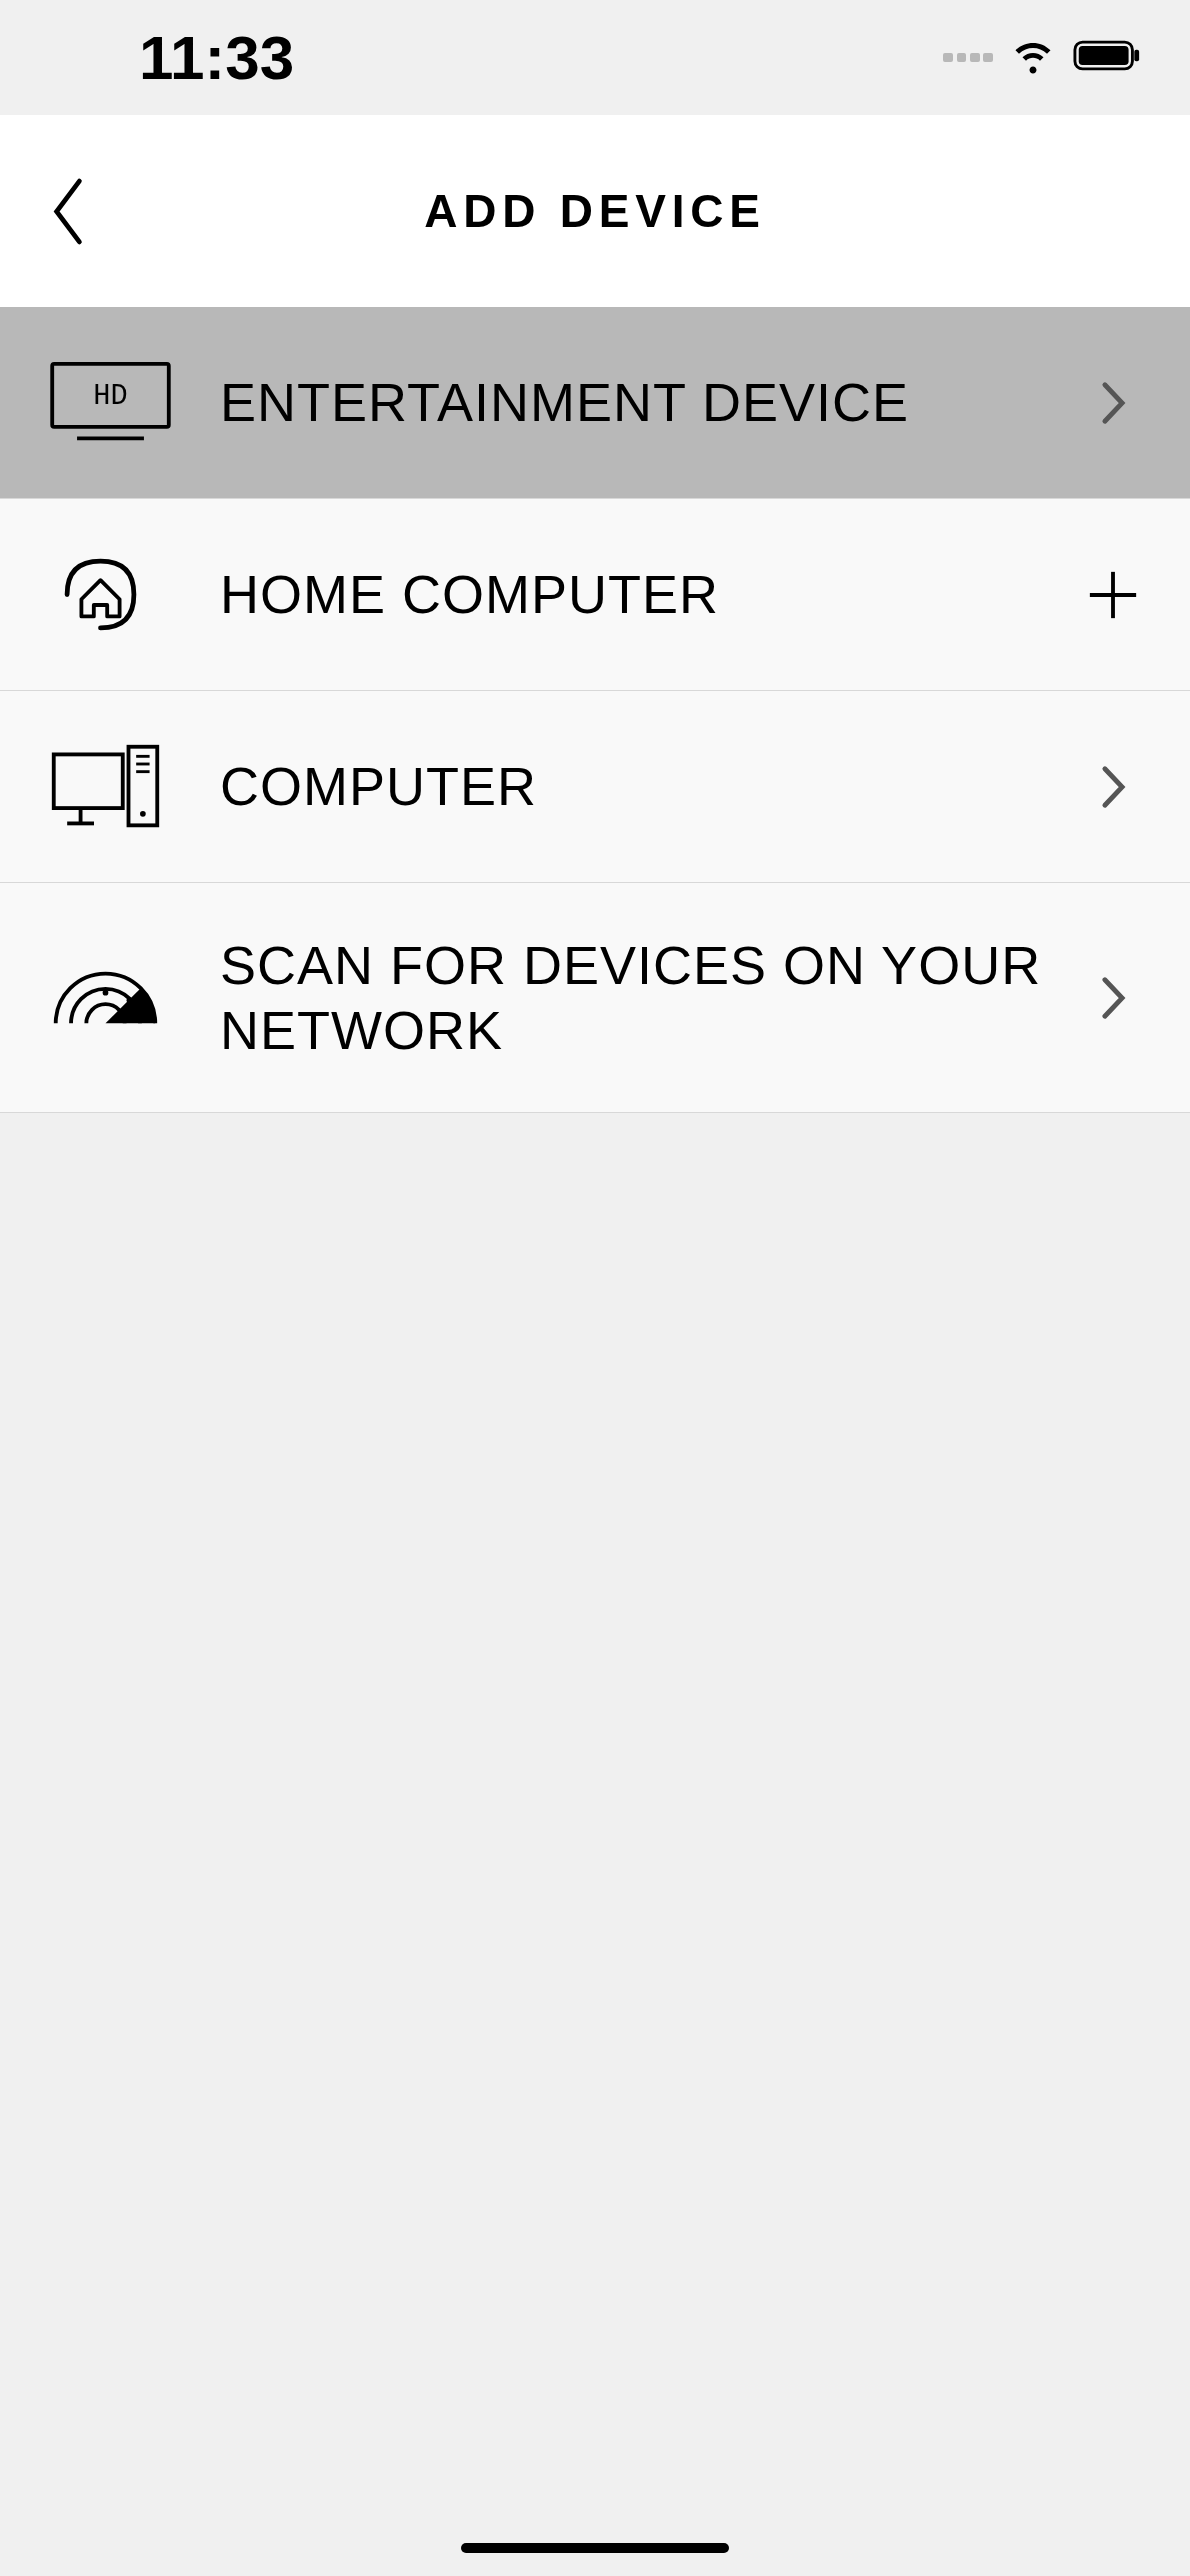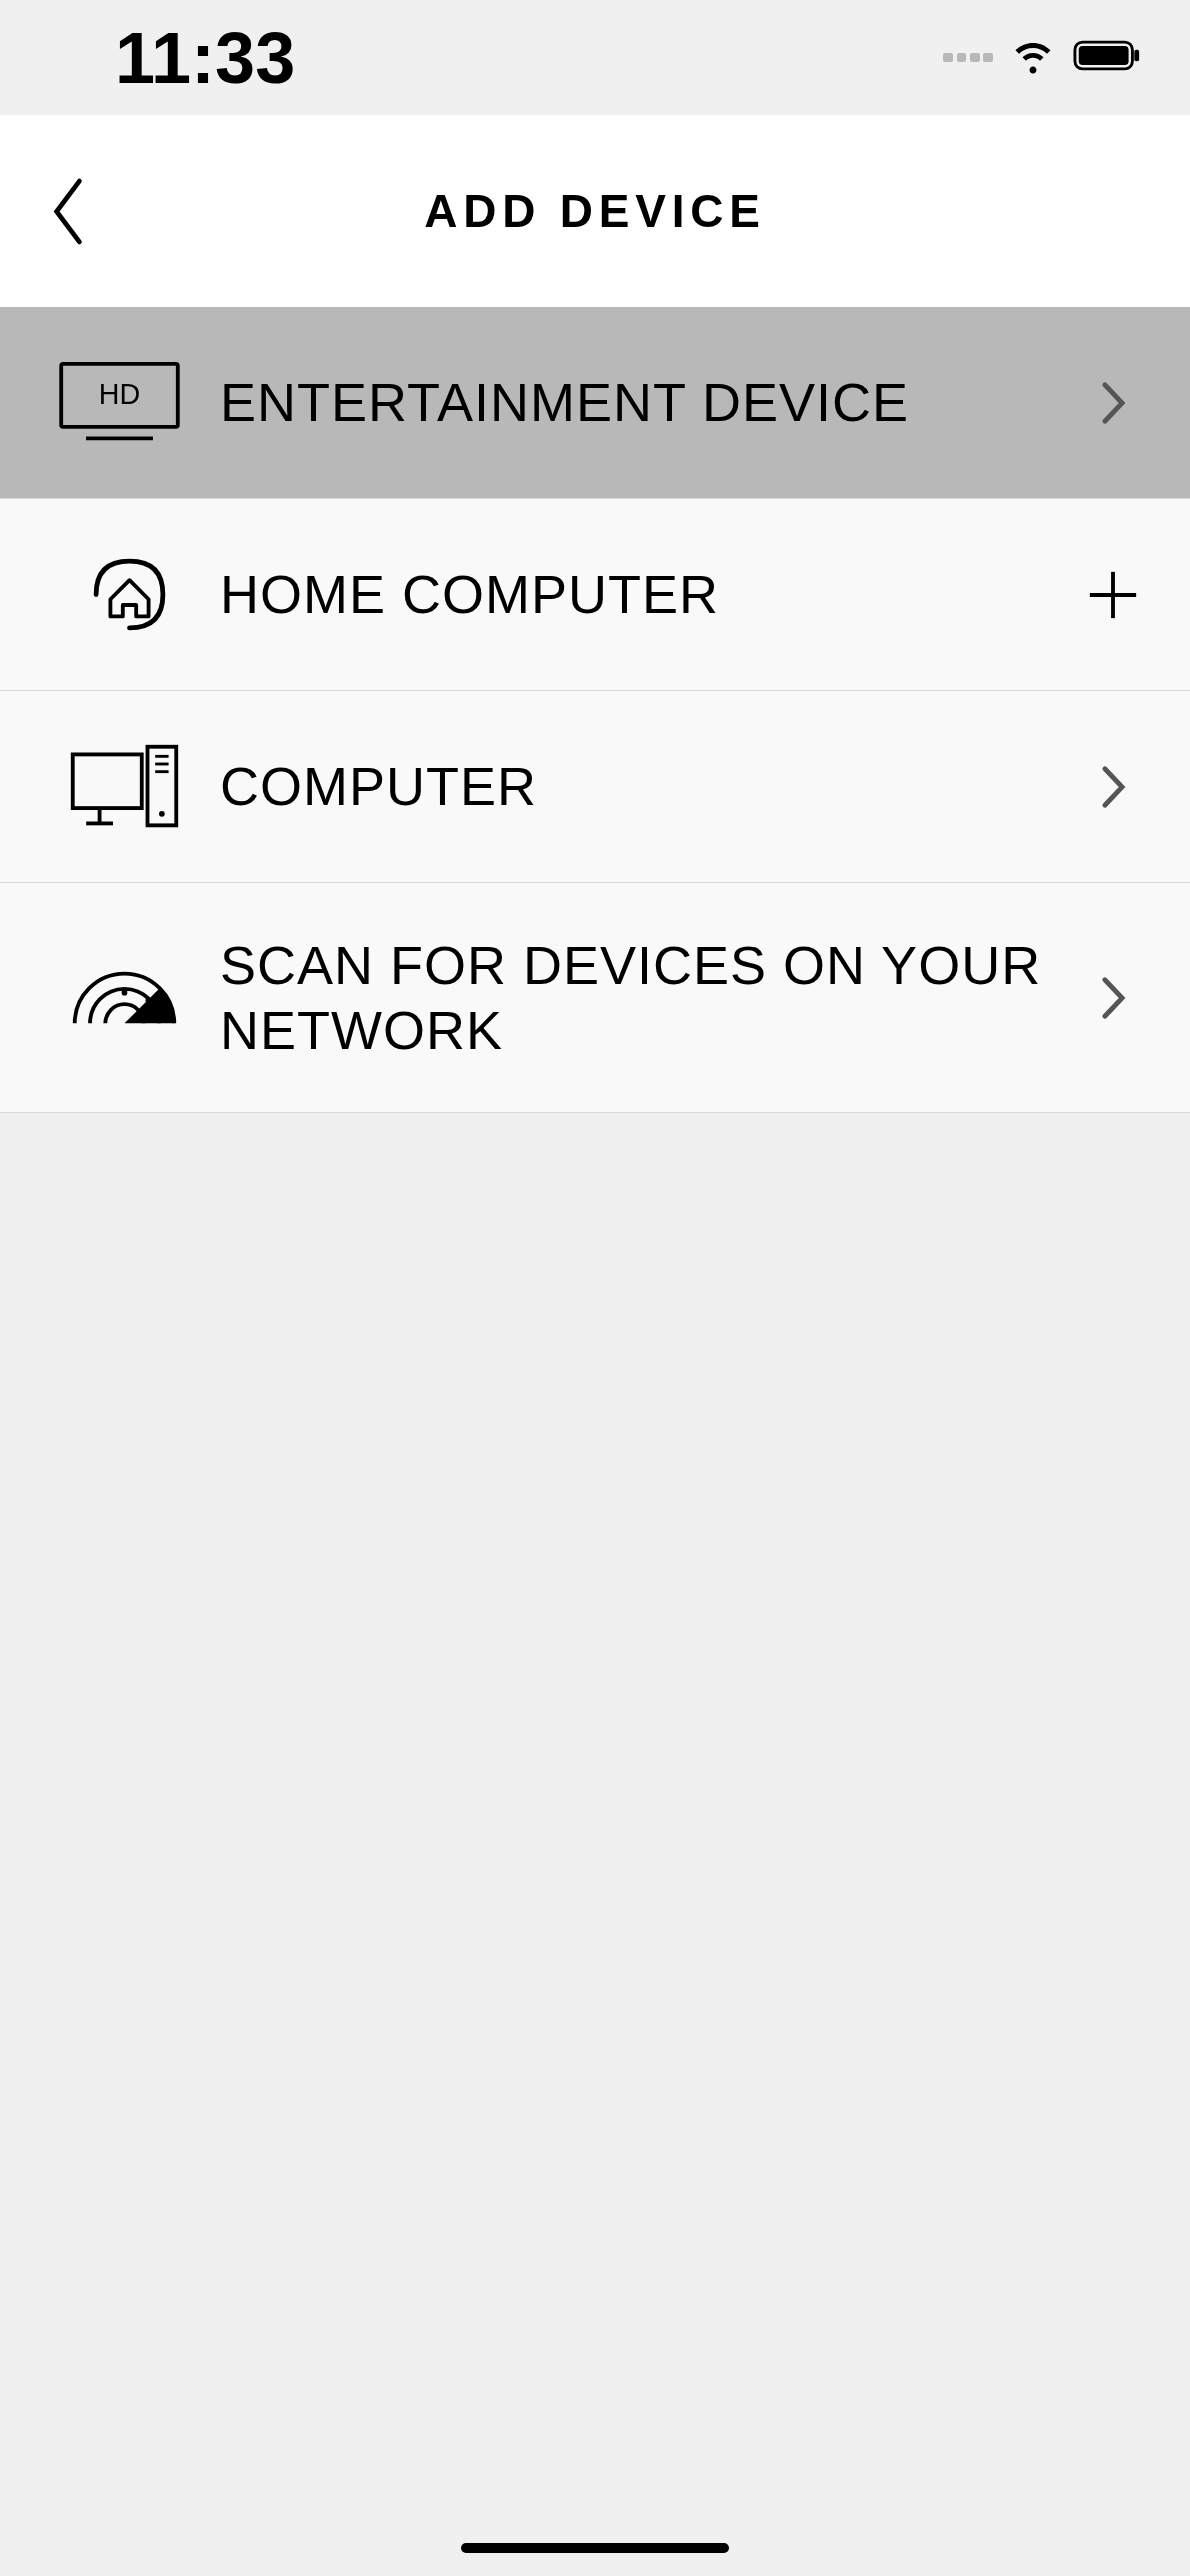--- a/index.html
+++ b/index.html
@@ -12,24 +12,24 @@
     }
     .status-bar {
       height: 115px;
       background: #f0f0f0;
       display: flex;
       align-items: center;
       justify-content: space-between;
       padding: 0 48px;
     }
     .status-time {
-      font-size: 72px;
+      font-size: 62px;
       font-weight: 600;
       color: #000;
-      margin-left: 67px;
+      margin-left: 91px;
     }
     .status-right {
       display: flex;
       align-items: center;
       gap: 19px;
     }
     .signal-dots {
       display: flex;
       gap: 3.8px;
     }
@@ -77,22 +77,23 @@
       background: #f9f9f9;
     }
     .list-item.selected {
       background: #b8b8b8;
     }
     .item-icon {
       width: 134px;
       height: 115px;
       display: flex;
       align-items: center;
-      justify-content: flex-end;
+      justify-content: flex-start;
       flex-shrink: 0;
+      font-family: Liberation Mono, monospace;
     }
     .item-label {
       flex: 1;
       font-size: 54px;
       font-weight: 400;
       letter-spacing: 1px;
       color: #000000;
       padding-left: 38px;
       padding-right: 19px;
       line-height: 1.2;

